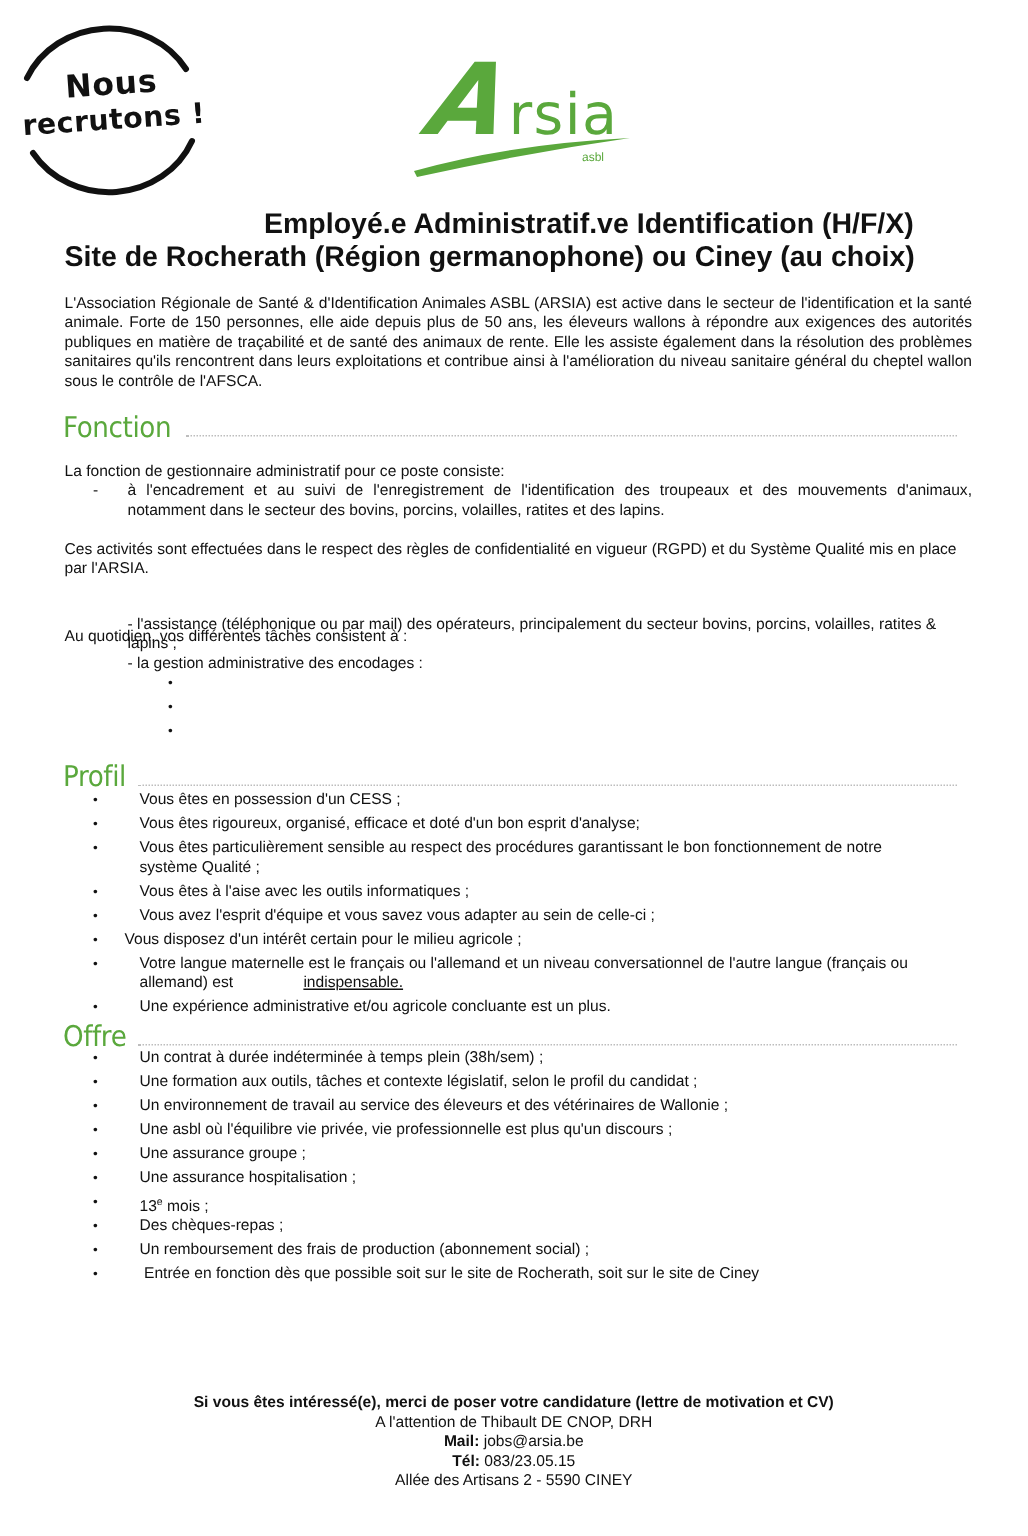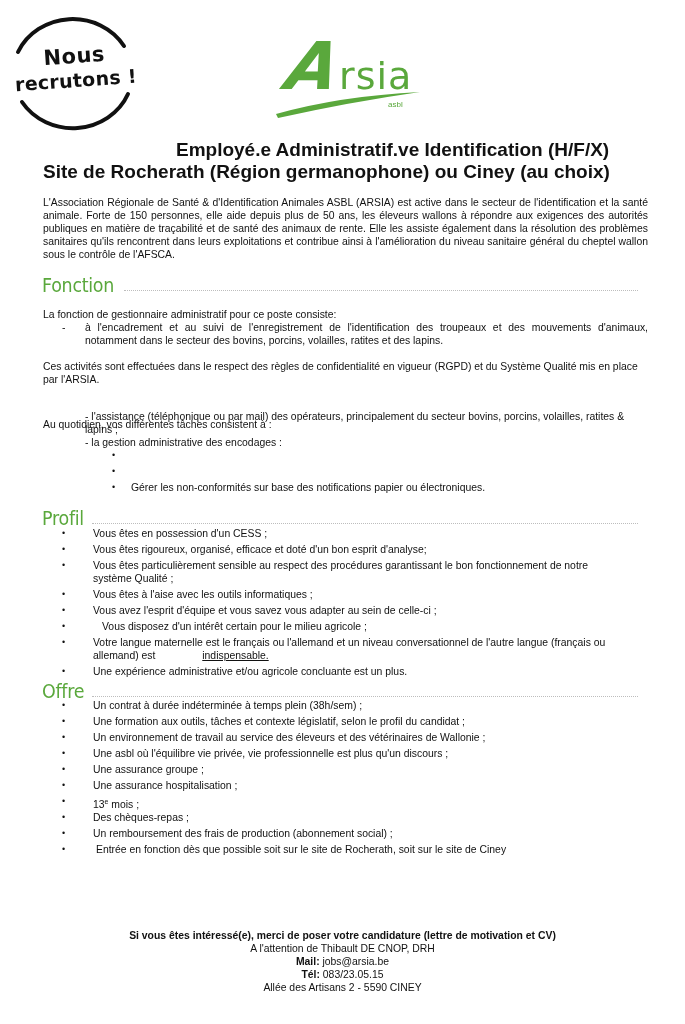--- a/index.html
+++ b/index.html
@@ -114,21 +114,20 @@
 
 <div class="abs para" style="left:112px; top:449px; width:540px;">
   <div style="position:relative; height:13px;">
     <span class="bullet" style="left:0;">•</span>
   </div>
   <div style="position:relative; height:13px; margin-top:3px;">
     <span class="bullet" style="left:0;">•</span>
   </div>
   <div style="position:relative; height:13px; margin-top:3px;">
     <span class="bullet" style="left:0;">•</span>
-    <span style="position:absolute; left:19px; white-space:nowrap;">Gérer les non-conformités sur base des notifications papier ou électroniques.</span>
   </div>
 </div>
 
 <div class="abs section-head" style="top:503px;">
   <span class="section-title">Profil</span>
   <span class="section-dots"></span>
 </div>
 
 <div class="abs para" style="left:62px; top:527px; width:590px;">
   <div style="position:relative; min-height:13px; margin-bottom:3px;">
@@ -146,21 +145,21 @@
   <div style="position:relative; min-height:13px; margin-bottom:3px;">
     <span class="bullet">•</span>
     <div style="margin-left:31px;">Vous êtes à l'aise avec les outils informatiques ;</div>
   </div>
   <div style="position:relative; min-height:13px; margin-bottom:3px;">
     <span class="bullet">•</span>
     <div style="margin-left:31px;">Vous avez l'esprit d'équipe et vous savez vous adapter au sein de celle-ci ;</div>
   </div>
   <div style="position:relative; min-height:13px; margin-bottom:3px;">
     <span class="bullet">•</span>
-    <div style="margin-left:40px;">Vous disposez d'un intérêt certain pour le milieu agricole ;</div>
+    <div style="margin-left:21px;">Vous disposez d'un intérêt certain pour le milieu agricole ;</div>
   </div>
   <div style="position:relative; min-height:13px; margin-bottom:3px;">
     <span class="bullet">•</span>
     <div style="margin-left:31px; width:530px;"><span>Votre langue maternelle est le français ou l'allemand et un niveau conversationnel de l'autre langue (français ou allemand) est</span> <u>indispensable.</u></div>
   </div>
   <div style="position:relative; min-height:13px; margin-bottom:3px;">
     <span class="bullet">•</span>
     <div style="margin-left:31px;">Une expérience administrative et/ou agricole concluante est un plus.</div>
   </div>
 </div>

